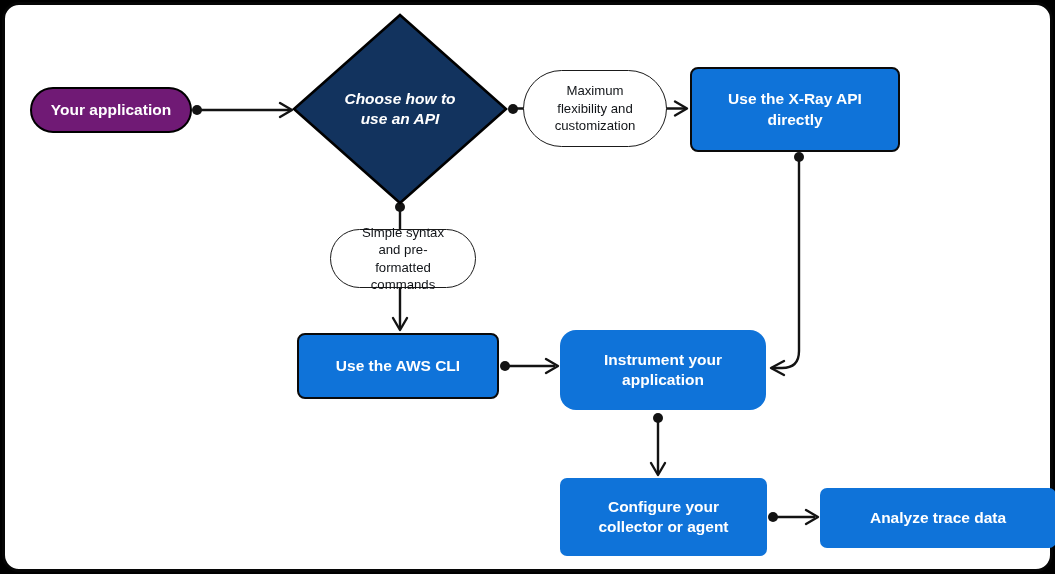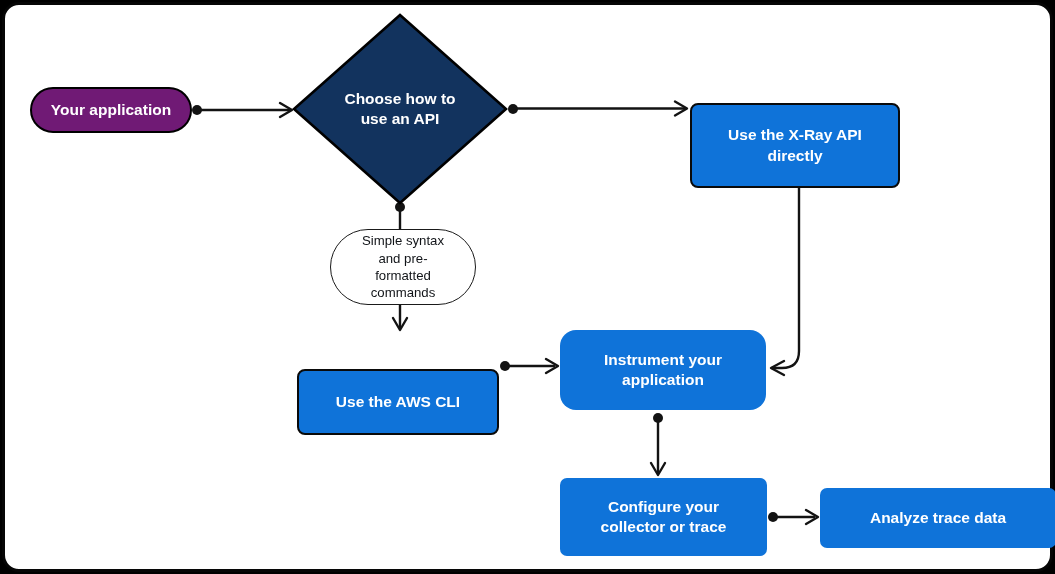--- a/index.html
+++ b/index.html
@@ -18,28 +18,28 @@
   }
   .node-label{
     color:#ffffff;font-weight:bold;font-size:15.5px;line-height:1.3;white-space:pre-line;
   }
   .pill{
     background:#701a75;border:2.3px solid #000;border-radius:26px;
   }
   .action{
     background:#0F73D9;border-radius:8px;
   }
-  .action.bordered{border:2.5px solid #0a0a0a;margin-top:36px;}
+  .action.bordered{border:2.5px solid #0a0a0a;}
   .condition{
     background:#ffffff;border:1.6px solid #1a1a1a;border-radius:45px;
   }
   .condition-label{
     color:#111418;font-size:13.2px;line-height:1.32;white-space:pre-line;font-weight:400;
   }
-  .diamond-wrap{position:absolute;z-index:2;}
+  .diamond-wrap{position:absolute;z-index:2;font-style:italic;}
   .diamond-label{
     position:absolute;left:0;top:0;right:0;bottom:0;display:flex;align-items:center;justify-content:center;
     text-align:center;
   }
 </style>
 </head>
 <body>
 
 <div class="canvas">
 
@@ -83,44 +83,49 @@
   <div class="diamond-wrap" style="left:292px;top:13px;width:216px;height:192px;">
     <svg width="216" height="192" viewBox="0 0 216 192">
       <polygon points="108,2 214,96 108,190 2,96" fill="#12335E" stroke="#000000" stroke-width="2.6"></polygon>
     </svg>
     <div class="diamond-label">
       <span class="node-label">Choose how to
 use an API</span>
     </div>
   </div>
 
+  <div class="node condition" style="left:523px;top:70px;width:144px;height:77px;">
+    <span class="condition-label">Maximum
+flexibility and
+customization</span>
+  </div>
 
   <div class="node action bordered" style="left:690px;top:67px;width:210px;height:85px;">
     <span class="node-label">Use the X-Ray API
 directly</span>
   </div>
 
-  <div class="node condition" style="left:330px;top:229px;width:146px;height:76px;border-radius:42px;">
+  <div class="node condition" style="left:330px;top:229px;width:146px;height:59px;border-radius:42px;">
     <span class="condition-label">Simple syntax
 and pre-
 formatted
 commands</span>
   </div>
 
   <div class="node action bordered" style="left:297px;top:333px;width:202px;height:66px;align-items:center;">
     <span class="node-label">Use the AWS CLI</span>
   </div>
 
   <div class="node action" style="left:560px;top:330px;width:206px;height:80px;border-radius:16px;">
     <span class="node-label">Instrument your
 application</span>
   </div>
 
   <div class="node action" style="left:560px;top:478px;width:207px;height:78px;border-radius:7px;">
     <span class="node-label">Configure your
-collector or trace</span>
+collector or agent</span>
   </div>
 
   <div class="node action" style="left:820px;top:488px;width:236px;height:60px;border-radius:7px;">
     <span class="node-label">Analyze trace data</span>
   </div>
 
 </div>
 
 </body></html>

